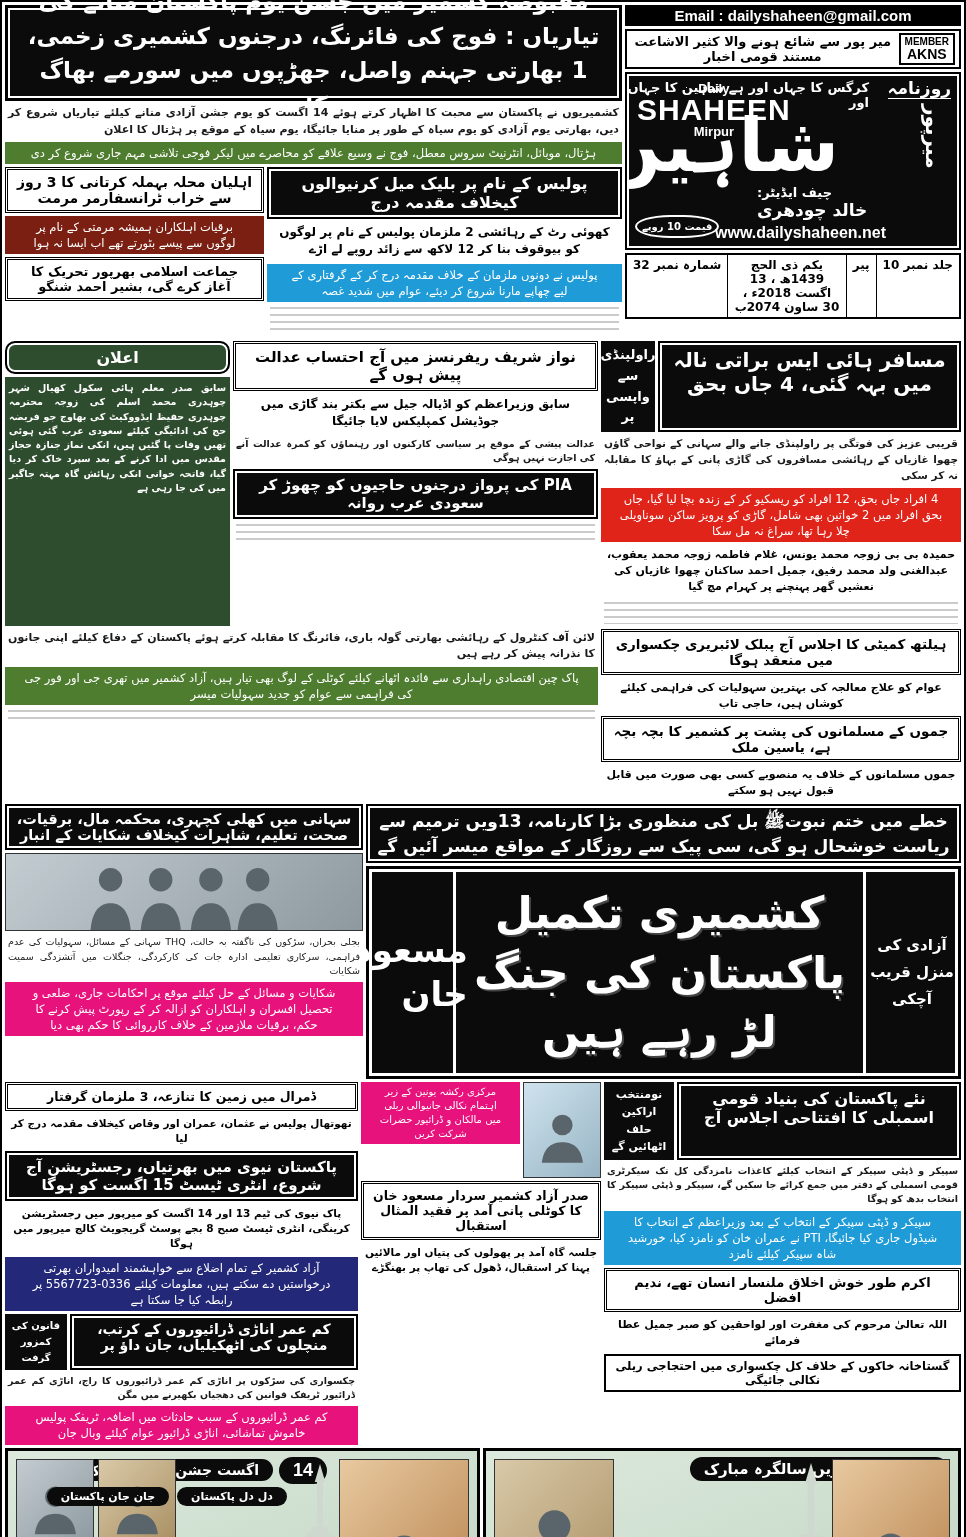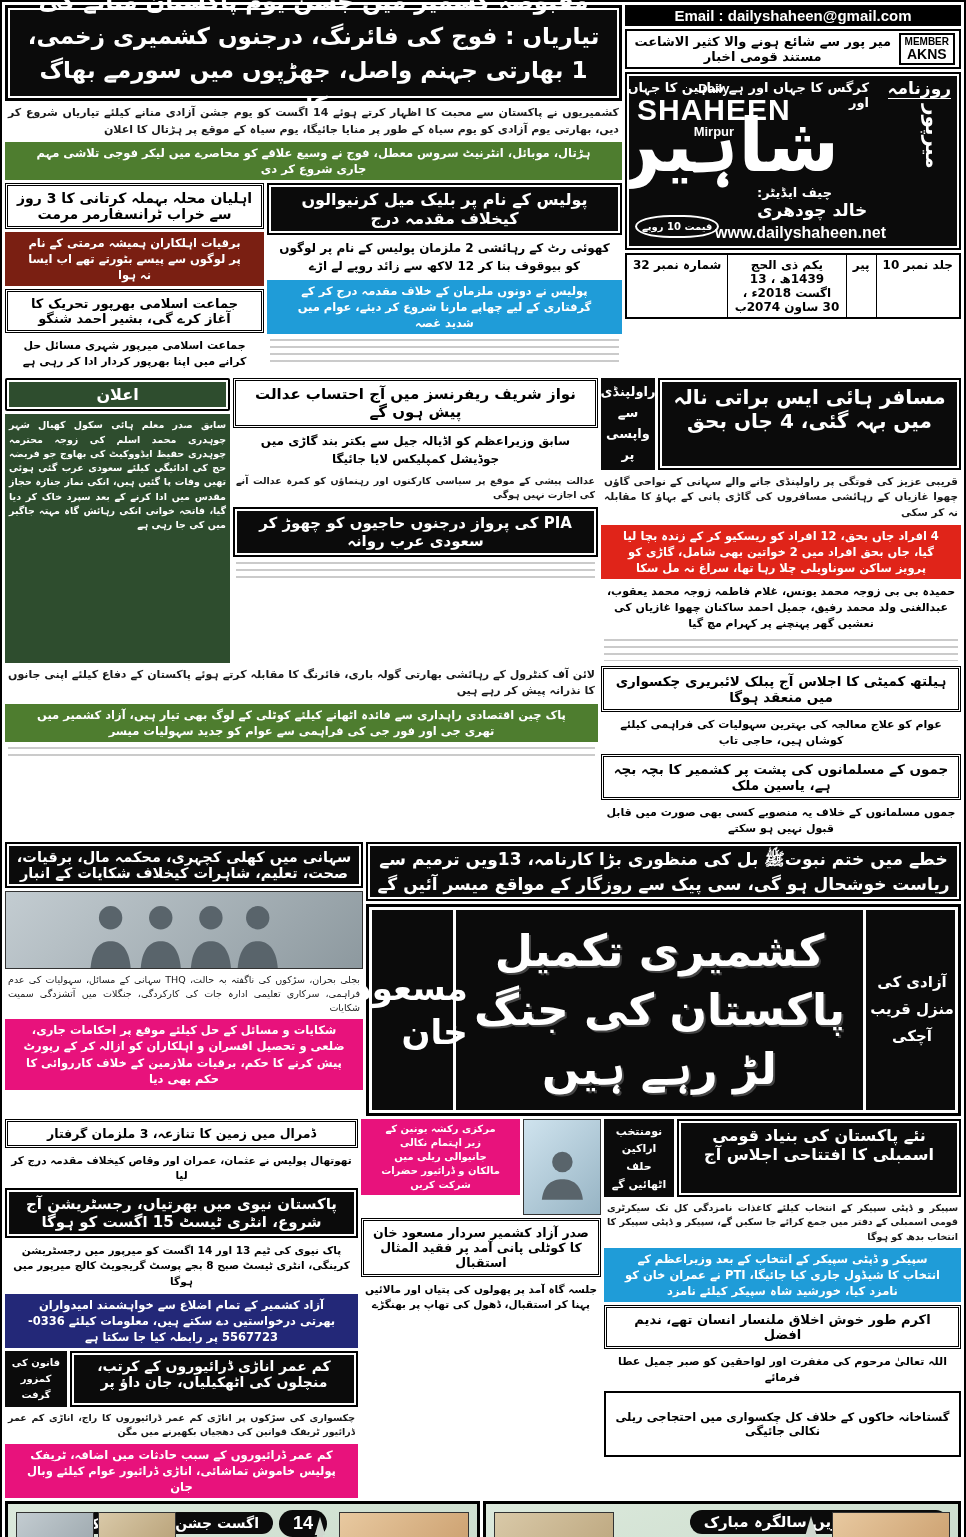--- a/index.html
+++ b/index.html
@@ -7,21 +7,21 @@
   body { font-family:"DejaVu Sans", sans-serif; }
   .page { width:966px; min-height:1537px; margin:0 auto; background:#fff; border:2px solid #000; padding:3px; direction:rtl; position:relative; }
   .row { display:flex; gap:3px; margin-bottom:3px; }
   .latin { direction:ltr; font-family:"Liberation Sans","DejaVu Sans",sans-serif; }
 
   
   .hb-dark { background:#0b0b0b; color:#fff; border:2px solid #000; box-shadow:inset 0 0 0 2px #fff; padding:5px 8px; text-align:center; font-weight:bold; }
   .hb-light { background:#fff; color:#000; border:3px double #000; padding:4px 8px; text-align:center; font-weight:bold; }
   .sub { font-weight:bold; font-size:12px; text-align:center; padding:2px 4px; line-height:1.45; }
   .tiny { font-size:9.5px; line-height:1.5; color:#1a1a1a; text-align:justify; padding:1px 3px; }
-  .hl { color:#fff; font-weight:bold; font-size:11.5px; text-align:center; padding:3px 18px; line-height:1.4; }
+  .hl { color:#fff; font-weight:normal; font-size:11.5px; text-align:center; padding:3px 18px; line-height:1.4; }
   .hl.green { background:#4e7d2f; }
   .hl.blue  { background:#1f9cd8; }
   .hl.red   { background:#e02419; }
   .hl.pink  { background:#e8127c; }
   .hl.navy  { background:#232878; }
   .fill { background:repeating-linear-gradient(to bottom,#b9b9b9 0 2px,transparent 2px 7px); opacity:.75; margin:2px 3px; }
   .col { display:flex; flex-direction:column; gap:3px; }
 
   
   .emailbar { background:#000; color:#fff; font-weight:bold; font-size:15px; text-align:center; padding:2px 8px; }
@@ -55,21 +55,21 @@
   .bigheadline .attr { width:87px; border-right:3px solid #fff; font-size:34px; font-weight:bold; display:flex; align-items:center; justify-content:center; text-align:right; line-height:1.3; }
   .bigheadline .kick { width:95px; border-left:3px solid #fff; font-size:15px; font-weight:bold; display:flex; align-items:center; justify-content:center; text-align:center; line-height:1.8; }
 
   .photo { background:linear-gradient(135deg,#c3ccd1,#8d999f); border:1px solid #333; display:flex; align-items:flex-end; justify-content:center; overflow:hidden; }
   .photo svg { width:72%; height:88%; fill:#59646b; }
   .photo.sepia { background:linear-gradient(135deg,#d9c9a8,#a98f62); }
   .photo.sky { background:linear-gradient(135deg,#cfe3ee,#97b4c4); }
 
   .adpanel { border:3px solid #000; background:linear-gradient(160deg,#dce9dc,#b9cfbc); position:relative; overflow:hidden; height:292px; }
   .chip { background:#0b0b0b; color:#fff; font-weight:bold; font-size:13px; padding:3px 14px; border-radius:14px; text-align:center; }
-  .whitecard { background:#fff; border:2px solid #000; font-weight:bold; text-align:center; padding:17px 8px; }
+  .whitecard { background:#fff; border:2px solid #000; font-weight:bold; text-align:center; padding:3px 8px; }
   .minar svg { fill:#cfd8cf; width:100%; height:100%; }
 </style>
 </head>
 <body>
 
 <div class="page">
 
   <div class="row">
     <div class="col" style="width:336px">
       <div class="emailbar latin">Email  :  dailyshaheen@gmail.com</div>
@@ -114,21 +114,20 @@
         <div class="col" style="width:355px">
           <div class="hb-dark" style="font-size:16px">پولیس کے نام پر بلیک میل کرنیوالوں کیخلاف مقدمہ درج</div>
           <div class="sub">کھوئی رٹ کے رہائشی 2 ملزمان پولیس کے نام پر لوگوں کو بیوقوف بنا کر 12 لاکھ سے زائد روپے لے اڑے</div>
           <div class="hl blue">پولیس نے دونوں ملزمان کے خلاف مقدمہ درج کر کے گرفتاری کے لیے چھاپے مارنا شروع کر دیئے، عوام میں شدید غصہ</div>
           <div class="fill" style="height:26px"></div>
         </div>
         <div class="col" style="flex:1">
           <div class="hb-light" style="font-size:14px">اہلیان محلہ بہملہ کرتانی کا 3 روز سے خراب ٹرانسفارمر مرمت</div>
           <div class="hl red" style="background:#7a1f12">برقیات اہلکاران ہمیشہ مرمتی کے نام پر لوگوں سے پیسے بٹورتے تھے اب ایسا نہ ہوا</div>
           <div class="hb-light" style="font-size:13px">جماعت اسلامی بھرپور تحریک کا آغاز کرے گی، بشیر احمد شنگو</div>
-          <div class="sub" style="font-size:11px">جماعت اسلامی میرپور شہری مسائل حل کرانے میں اپنا بھرپور کردار ادا کر رہی ہے</div>
         </div>
       </div>
     </div>
   </div>
 
   <div class="row">
     <div class="col" style="width:360px">
       <div style="display:flex;gap:3px">
         <div class="hb-dark" style="flex:1;font-size:20px">مسافر ہائی ایس براتی نالہ میں بہہ گئی، 4 جاں بحق</div>
         <div class="kicker-side" style="width:54px">راولپنڈی سے واپسی پر</div>
@@ -141,21 +140,21 @@
 
     <div class="col" style="flex:1">
       <div class="hb-light" style="font-size:15px">نواز شریف ریفرنسز میں آج احتساب عدالت پیش ہوں گے</div>
       <div class="sub">سابق وزیراعظم کو اڈیالہ جیل سے بکتر بند گاڑی میں جوڈیشل کمپلیکس لایا جائیگا</div>
       <div class="tiny" style="font-weight:bold">عدالت پیشی کے موقع پر سیاسی کارکنوں اور رہنماؤں کو کمرہ عدالت آنے کی اجازت نہیں ہوگی</div>
       <div class="hb-dark" style="font-size:15px">PIA کی پرواز درجنوں حاجیوں کو چھوڑ کر سعودی عرب روانہ</div>
       <div class="fill" style="height:18px"></div>
     </div>
 
     <div class="col" style="width:225px">
-      <div class="hb-dark" style="background:#2e4d2e;font-size:16px;border-radius:2px">اعلان</div>
+      <div class="hb-dark" style="background:#2e4d2e;font-size:16px;border-radius:10px">اعلان</div>
       <div class="tiny" style="background:#2e4d2e;color:#fff;font-weight:bold;padding:4px;flex:1">سابق صدر معلم ہائی سکول کھیال شہر چوہدری محمد اسلم کی زوجہ محترمہ چوہدری حفیظ ایڈووکیٹ کی بھاوج جو فریضہ حج کی ادائیگی کیلئے سعودی عرب گئی ہوئی تھیں وفات پا گئیں ہیں، انکی نماز جنازہ حجاز مقدس میں ادا کرنے کے بعد سپرد خاک کر دیا گیا، فاتحہ خوانی انکی رہائش گاہ مہتہ جاگیر میں کی جا رہی ہے</div>
     </div>
   </div>
 
   <div class="row">
     <div class="col" style="width:360px">
       <div class="hb-light" style="font-size:13.5px">ہیلتھ کمیٹی کا اجلاس آج پبلک لائبریری چکسواری میں منعقد ہوگا</div>
       <div class="sub" style="font-size:11px">عوام کو علاج معالجہ کی بہترین سہولیات کی فراہمی کیلئے کوشاں ہیں، حاجی تاب</div>
       <div class="hb-light" style="font-size:13.5px">جموں کے مسلمانوں کی پشت پر کشمیر کا بچہ بچہ ہے، یاسین ملک</div>
       <div class="sub" style="font-size:11px">جموں مسلمانوں کے خلاف یہ منصوبے کسی بھی صورت میں قابل قبول نہیں ہو سکتے</div>

